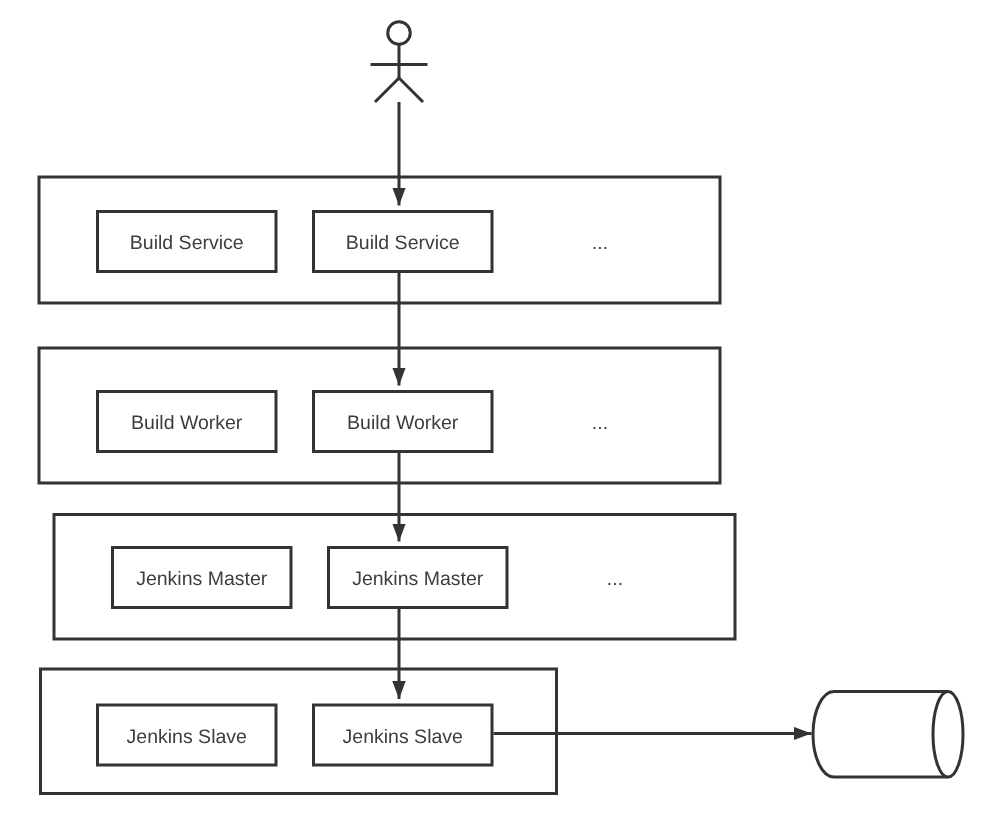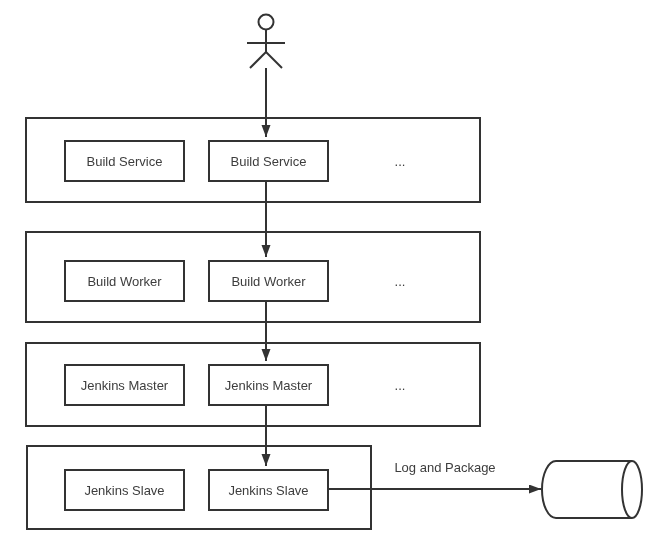--- a/index.html
+++ b/index.html
@@ -22,21 +22,21 @@
     pointer-events: none;
   }
   .tier {
     position: absolute;
     box-sizing: border-box;
     border: 2px solid #333333;
     background: #ffffff;
   }
   .tier1 { left: 25px; top: 117px; width: 456px; height: 86px; }
   .tier2 { left: 25px; top: 231px; width: 456px; height: 92px; text-align: center; }
-  .tier3 { left: 25px; top: 342px; width: 456px; height: 85px; }
+  .tier3 { left: 35px; top: 342px; width: 456px; height: 85px; }
   .tier4 { left: 26px; top: 445px; width: 346px; height: 85px; }
   .node {
     position: absolute;
     box-sizing: border-box;
     width: 121px;
     height: 42px;
     border: 2px solid #333333;
     background: #ffffff;
     display: flex;
     align-items: center;
@@ -108,21 +108,20 @@
     <div class="node colA">Jenkins Master</div>
     <div class="node colB">Jenkins Master</div>
     <div class="more">...</div>
   </div>
 
   <div class="tier tier4">
     <div class="node colA">Jenkins Slave</div>
     <div class="node colB">Jenkins Slave</div>
   </div>
 
-  <div class="flow-label">Log and Package</div>
   <div class="storage-label">Ceph</div>
 
   <svg class="svg-layer" width="663" height="550" viewBox="0 0 663 550">
     <defs>
       <marker id="arrowhead" markerWidth="13" markerHeight="10" refX="12" refY="4.5" orient="auto" markerUnits="userSpaceOnUse">
         <path d="M0,0 L12,4.5 L0,9 Z" fill="#333333"></path>
       </marker>
     </defs>
 
     <g stroke="#333333" stroke-width="2" fill="none">

